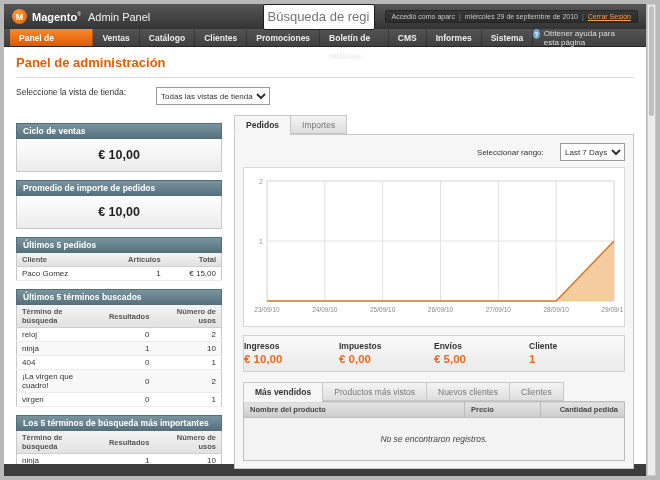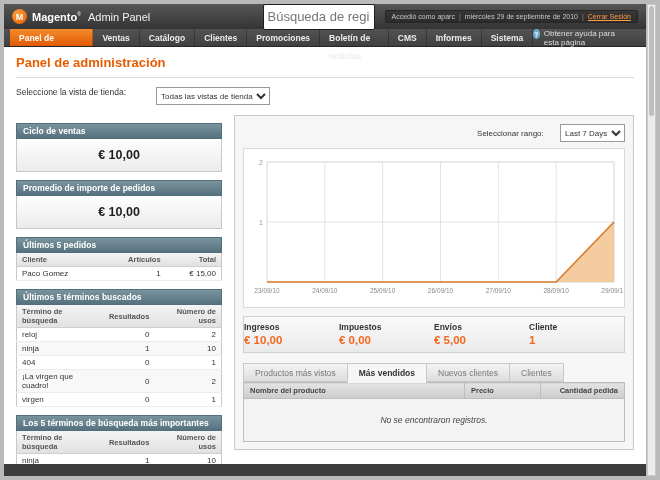--- a/index.html
+++ b/index.html
@@ -225,20 +225,24 @@
                   <td class="right">2</td>
                 </tr>
               </tbody>
           </table>
         </div>
 
       </div>
 
       <div class="col-right">
 
+        <div class="tabs">
+          <span class="tab active">Pedidos</span>
+          <span class="tab">Importes</span>
+        </div>
 
         <div class="panel">
           <div class="range-row">
             <span>Seleccionar rango:</span>
             <select>
               <option>Last 7 Days</option>
             </select>
           </div>
 
           <div class="chart-box">
@@ -281,22 +285,22 @@
               <div class="stat-label">Envíos</div>
               <div class="stat-value">€ 5,00</div>
             </div>
             <div class="stat">
               <div class="stat-label">Cliente</div>
               <div class="stat-value">1</div>
             </div>
           </div>
 
           <div class="tabs bottom-tabs">
+            <span class="tab active">Más vendidos</span>
             <span class="tab">Productos más vistos</span>
-            <span class="tab active">Más vendidos</span>
             <span class="tab">Nuevos clientes</span>
             <span class="tab">Clientes</span>
           </div>
 
           <table class="grid-table">
             <thead>
               <tr>
                 <th style="width:58%">Nombre del producto</th>
                 <th style="width:20%">Precio</th>
                 <th style="width:22%" class="last">Cantidad pedida</th>

